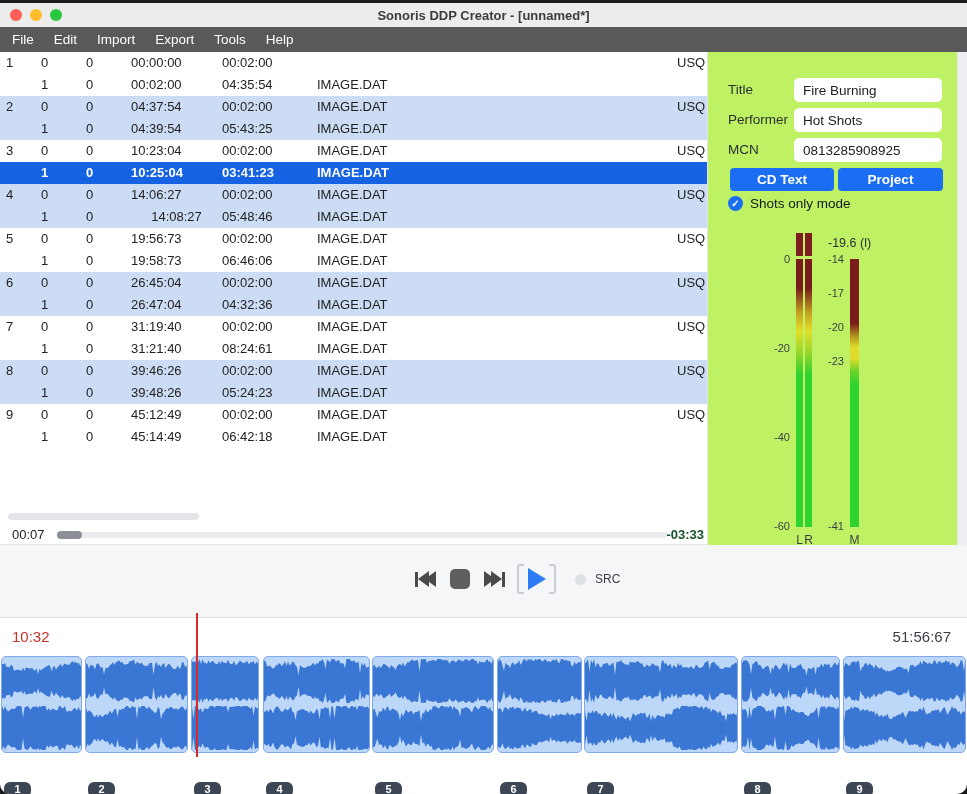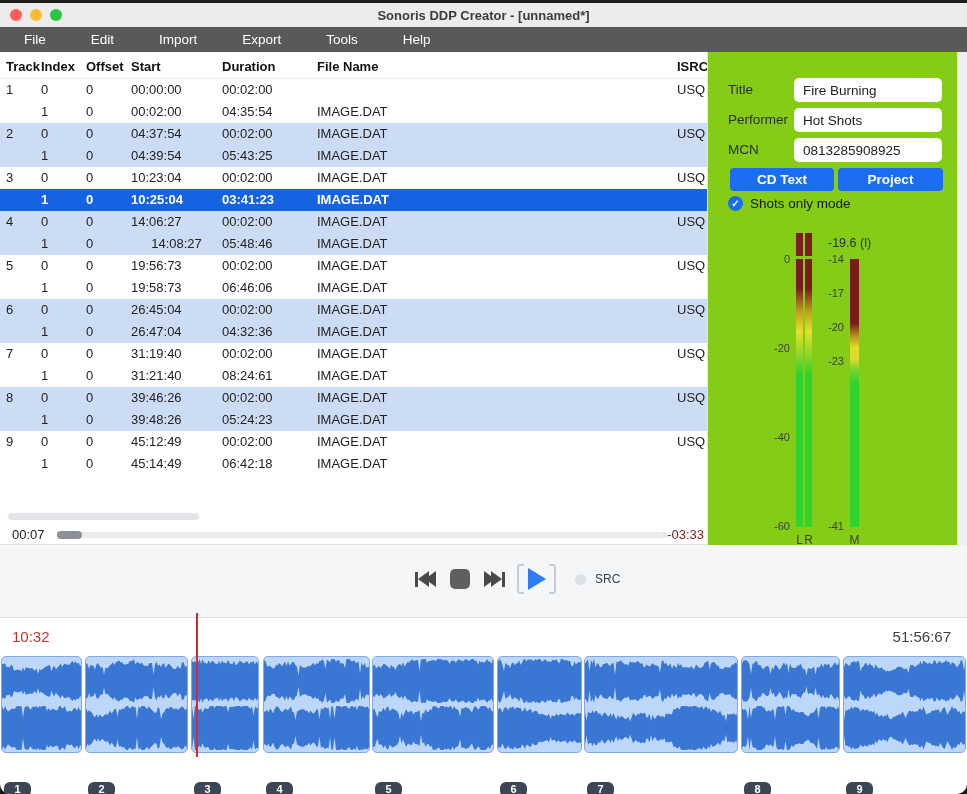--- a/index.html
+++ b/index.html
@@ -13,38 +13,38 @@
   .top-strip{position:absolute;left:0;top:0;width:967px;height:3px;background:#1d1d1f;}
   
   .titlebar{position:absolute;left:0;top:3px;width:967px;height:24px;background:#ececec;display:flex;align-items:center;}
   .traffic{position:absolute;left:10px;top:6px;display:flex;gap:8px;}
   .light{width:12px;height:12px;border-radius:50%;}
   .light.red{background:#ff5f57;}
   .light.yellow{background:#febc2e;}
   .light.green{background:#28c840;}
   .win-title{width:100%;text-align:center;font-size:13px;font-weight:bold;color:#3c3c3c;}
   
-  .menubar{position:absolute;left:0;top:27px;width:967px;height:25px;background:#595959;display:flex;align-items:center;padding-left:14px;box-sizing:border-box;gap:25px;}
+  .menubar{position:absolute;left:0;top:27px;width:967px;height:25px;background:#595959;display:flex;align-items:center;padding-left:2px;box-sizing:border-box;}
   .menu-item{color:#fff;font-size:13.5px;padding:0 10px;line-height:25px;}
   
   .left-panel{position:absolute;left:0;top:52px;width:707px;height:493px;background:#fff;overflow:hidden;border-bottom:1px solid #e3e4e6;box-sizing:border-box;}
   .thead{display:flex;height:27px;line-height:29px;font-size:13px;font-weight:bold;color:#111;border-bottom:1px solid #ececec;box-sizing:border-box;}
   .trow{display:flex;height:22px;line-height:22px;font-size:13px;color:#222;}
   .trow.b{background:#cddcf5;}
   .trow.sel{background:#1563e2;color:#fff;font-weight:bold;}
   .cell{flex:none;overflow:hidden;white-space:nowrap;}
   .cell.c0{padding-left:6px;box-sizing:border-box;}
   .hscroll{position:absolute;left:8px;top:461px;width:191px;height:7px;border-radius:4px;background:#e3e5e9;}
   .player-row{position:absolute;left:0;top:473px;width:707px;height:20px;}
   .elapsed{position:absolute;left:12px;top:0;font-size:13px;color:#222;line-height:20px;}
-  .remaining{position:absolute;right:3px;top:0;font-size:13px;color:#7f1d1d;line-height:20px;}
+  .remaining{position:absolute;right:3px;top:0;font-size:13px;color:#14532d;line-height:20px;font-weight:bold;}
   .slider-track{position:absolute;left:57px;top:7px;width:611px;height:6px;border-radius:3px;background:#e9ebee;}
   .slider-thumb{position:absolute;left:0px;top:-1px;width:25px;height:8px;border-radius:4px;background:#8d9197;}
   
-  .right-panel{position:absolute;left:707px;top:52px;width:260px;height:546px;background:#84cc16;border-left:1px solid #e4e5e8;box-sizing:border-box;}
+  .right-panel{position:absolute;left:707px;top:52px;width:260px;height:546px;background:#bef264;border-left:1px solid #e4e5e8;box-sizing:border-box;}
   .rp-scrollstrip{position:absolute;right:0;top:0;width:9px;height:566px;background:#edeff2;border-left:1px solid #e4e6e9;}
   .form-label{position:absolute;left:20px;font-size:13.5px;color:#2b2f33;line-height:24px;}
   .form-input{position:absolute;left:86px;width:148px;height:24px;border:none;border-radius:5px;background:#fff;font-family:"Liberation Sans",sans-serif;font-size:13.5px;color:#202124;padding:0 9px;box-sizing:border-box;outline:none;}
   .btn{position:absolute;height:23px;border:none;border-radius:4px;background:#1b6ef3;color:#fff;font-family:"Liberation Sans",sans-serif;font-size:13.5px;font-weight:bold;cursor:pointer;}
   .viewonly{position:absolute;left:20px;top:144px;display:flex;align-items:center;gap:7px;}
   .vo-icon{width:15px;height:15px;border-radius:50%;background:#1b6ef3;color:#fff;font-size:10px;font-weight:bold;text-align:center;line-height:15px;}
   .vo-label{font-size:13.5px;color:#15181b;}
   
   .meter-bar{position:absolute;}
   .clipblock{position:absolute;background:#7d1d1d;}
@@ -99,29 +99,20 @@
   <div class="menubar" id="menubar">
       <div class="menu-item">File</div>
       <div class="menu-item">Edit</div>
       <div class="menu-item">Import</div>
       <div class="menu-item">Export</div>
       <div class="menu-item">Tools</div>
       <div class="menu-item">Help</div>
     </div>
 
   <div class="left-panel">
-    <div class="thead" id="thead">
-        <div class="cell c0" style="width: 41px;">Track</div>
-        <div class="cell c1" style="width: 45px;">Index</div>
-        <div class="cell c2" style="width: 45px;">Offset</div>
-        <div class="cell c3" style="width: 91px;">Start</div>
-        <div class="cell c4" style="width: 95px;">Duration</div>
-        <div class="cell c5" style="width: 360px;">File Name</div>
-        <div class="cell c6" style="width: 40px;">ISRC</div>
-      </div>
     <div id="tbody">
         <div class="trow w">
           <div class="cell c0" style="width: 41px;">1</div>
           <div class="cell c1" style="width: 45px;">0</div>
           <div class="cell c2" style="width: 45px;">0</div>
           <div class="cell c3" style="width: 91px;">00:00:00</div>
           <div class="cell c4" style="width: 95px;">00:02:00</div>
           <div class="cell c5" style="width: 360px;"></div>
           <div class="cell c6" style="width: 40px;">USQ</div>
         </div>

